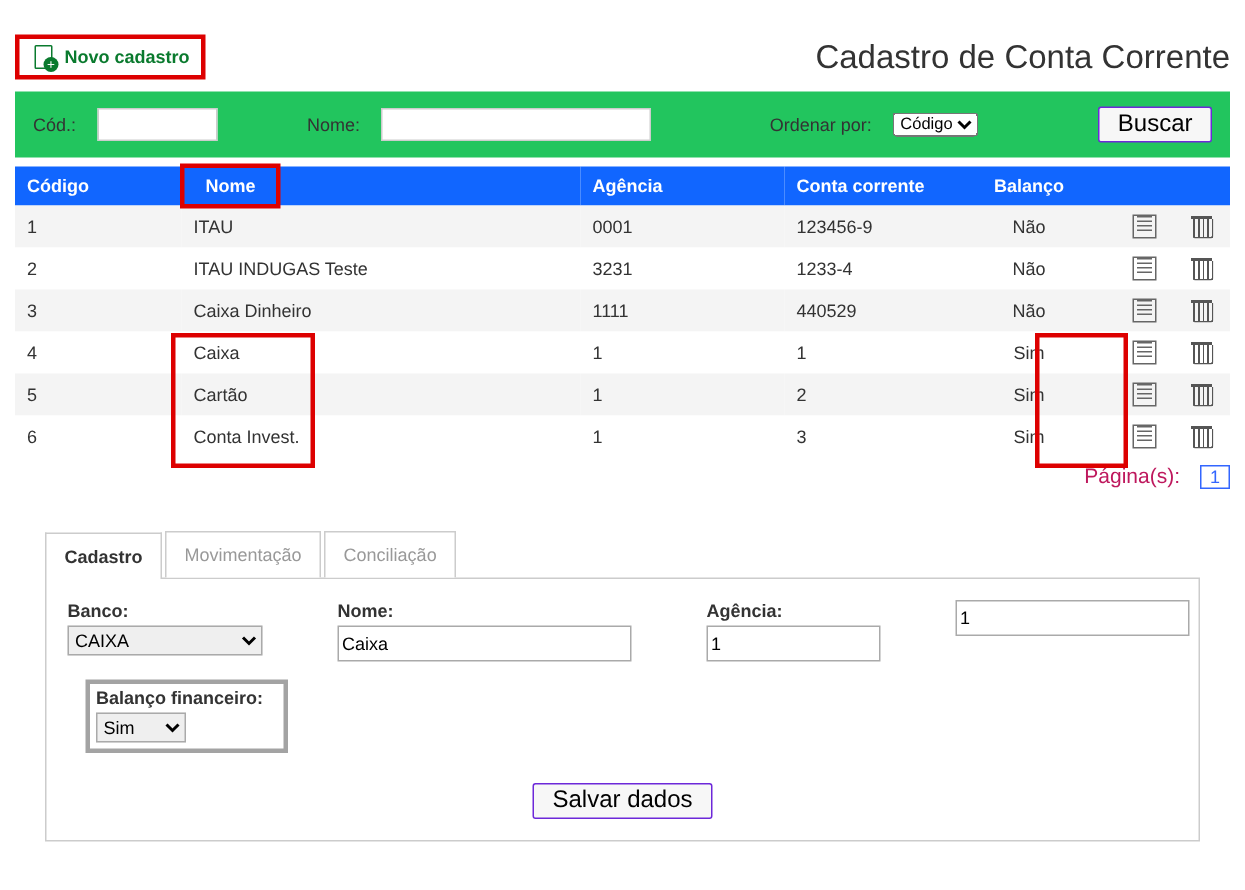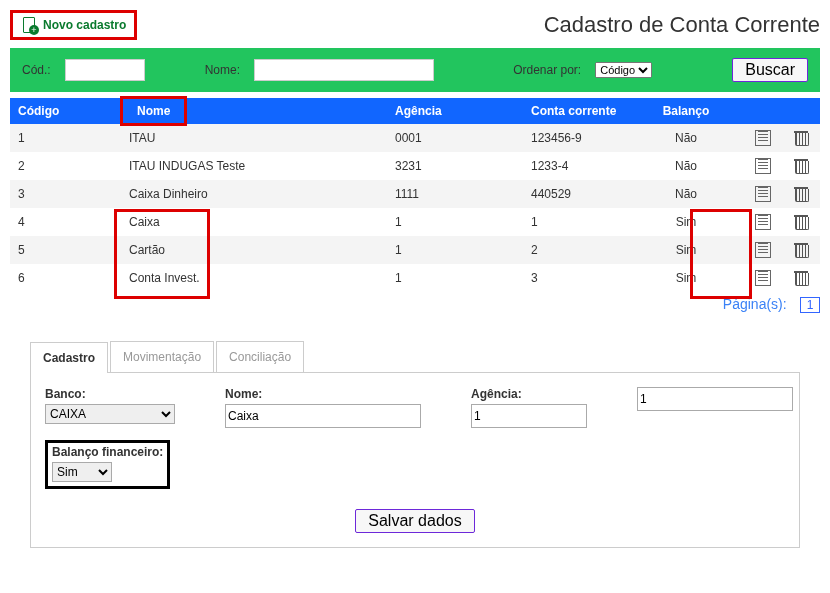--- a/index.html
+++ b/index.html
@@ -9,20 +9,21 @@
   margin: 0;
   padding: 10px;
   width: 830px;
   box-sizing: border-box;
 }
 .top-bar {
   display: flex;
   justify-content: space-between;
   align-items: center;
   margin-bottom: 8px;
+  margin-top: 13px;
 }
 .novo-cadastro {
   display: inline-flex;
   align-items: center;
   border: 3px solid #d00;
   padding: 4px 8px;
   cursor: pointer;
 }
 .novo-cadastro .label {
   color: #0a7a2e;
@@ -102,21 +103,21 @@
   content:"";position:absolute;top:0;left:-1px;width:14px;height:2px;background:#555;
 }
 .highlight-box-col {
   position:absolute;border:3px solid #d00;pointer-events:none;
 }
 .table-wrap{position:relative;}
 .pagination {
   text-align: right;
   margin-top: 4px;
 }
-.pagination .label { font-size: 14px; color:#3b82f6;}
+.pagination .label { font-size: 14px; color:#be185d;}
 .pagination .page-num {
   display: inline-block;
   border: 1px solid #3366ff;
   color: #3366ff;
   width: 18px;
   text-align: center;
   margin-left: 10px;
 }
 .tabs-block {
   margin: 28px 20px 0 20px;
@@ -152,21 +153,21 @@
   display: block;
   font-weight: bold;
   margin-bottom: 3px;
 }
 .form-field input[type=text], .form-field select {
   border: 1px solid #aaa;
   height: 20px;
   font-size: 12px;
 }
 .balanco-box{
-  border:3px solid #000000;display:inline-block;padding:2px 4px 4px 4px;
+  border:3px solid #a3a3a3;display:inline-block;padding:2px 14px 4px 4px;margin-left:12px;
 }
 .center { text-align:center; margin-top:20px;}
 </style>
 </head>
 <body>
 
 <div class="top-bar">
   <div class="novo-cadastro">
     <span class="icon"></span>
     <span class="label">Novo cadastro</span>

